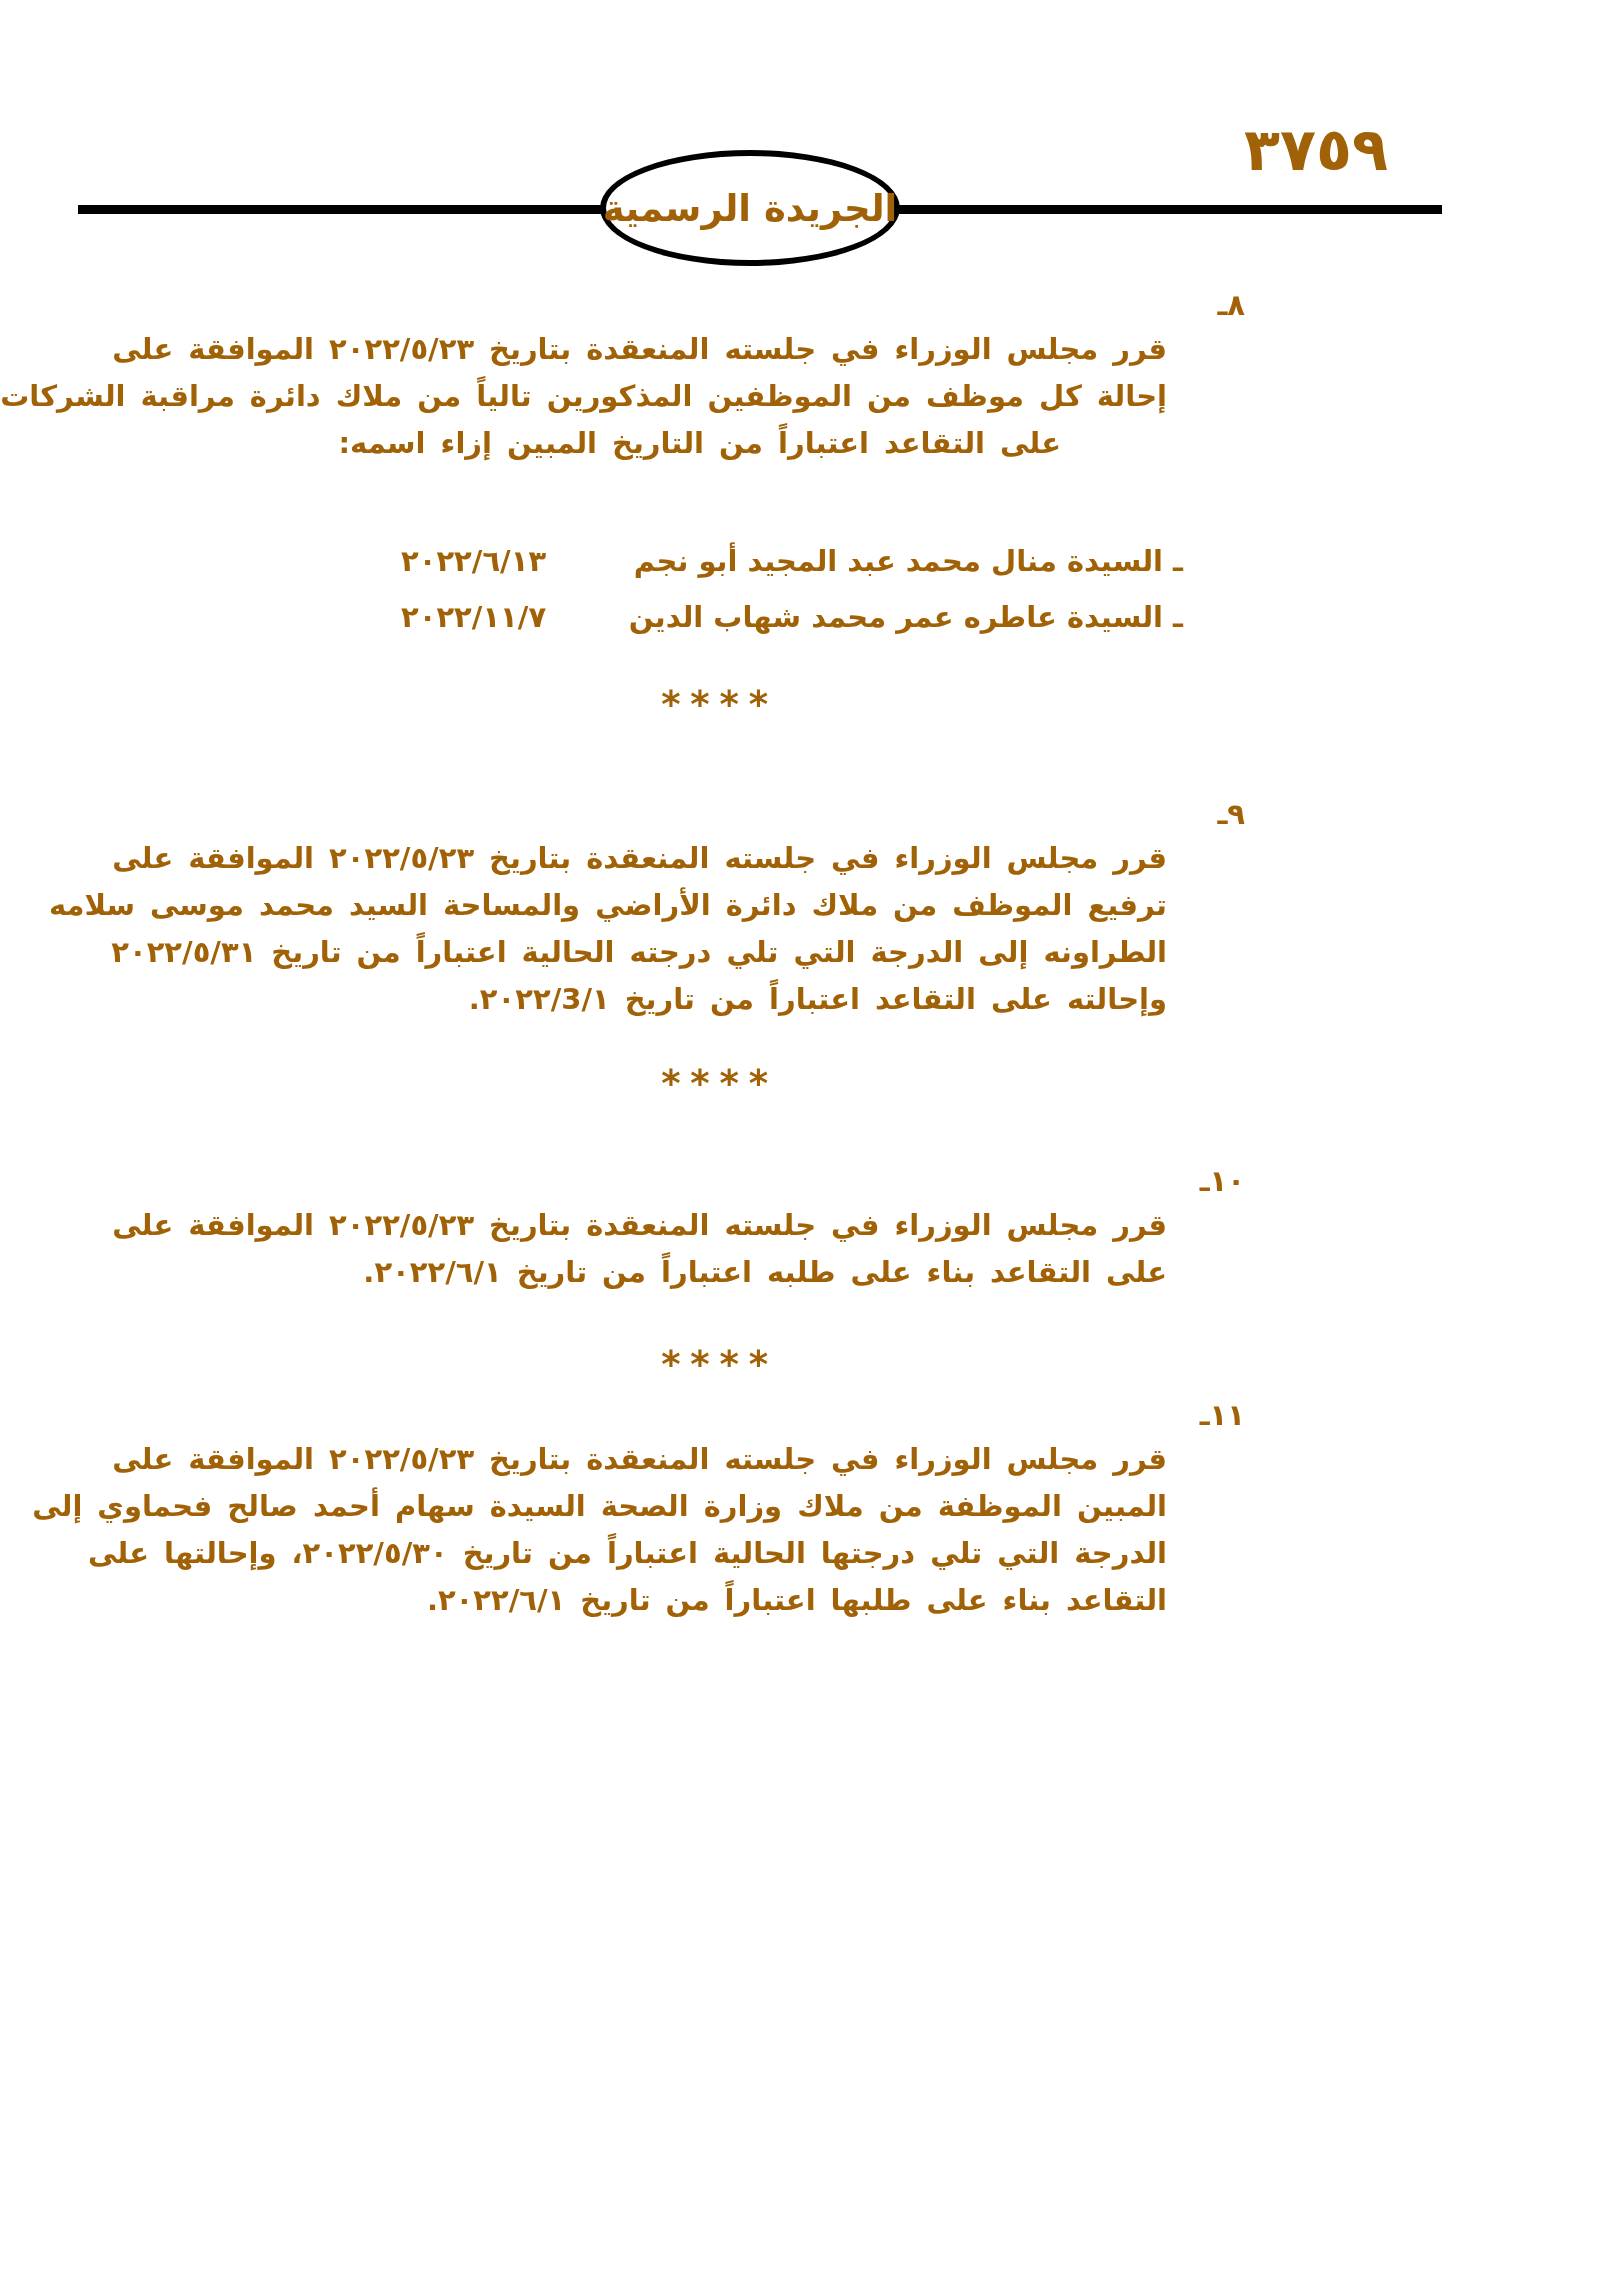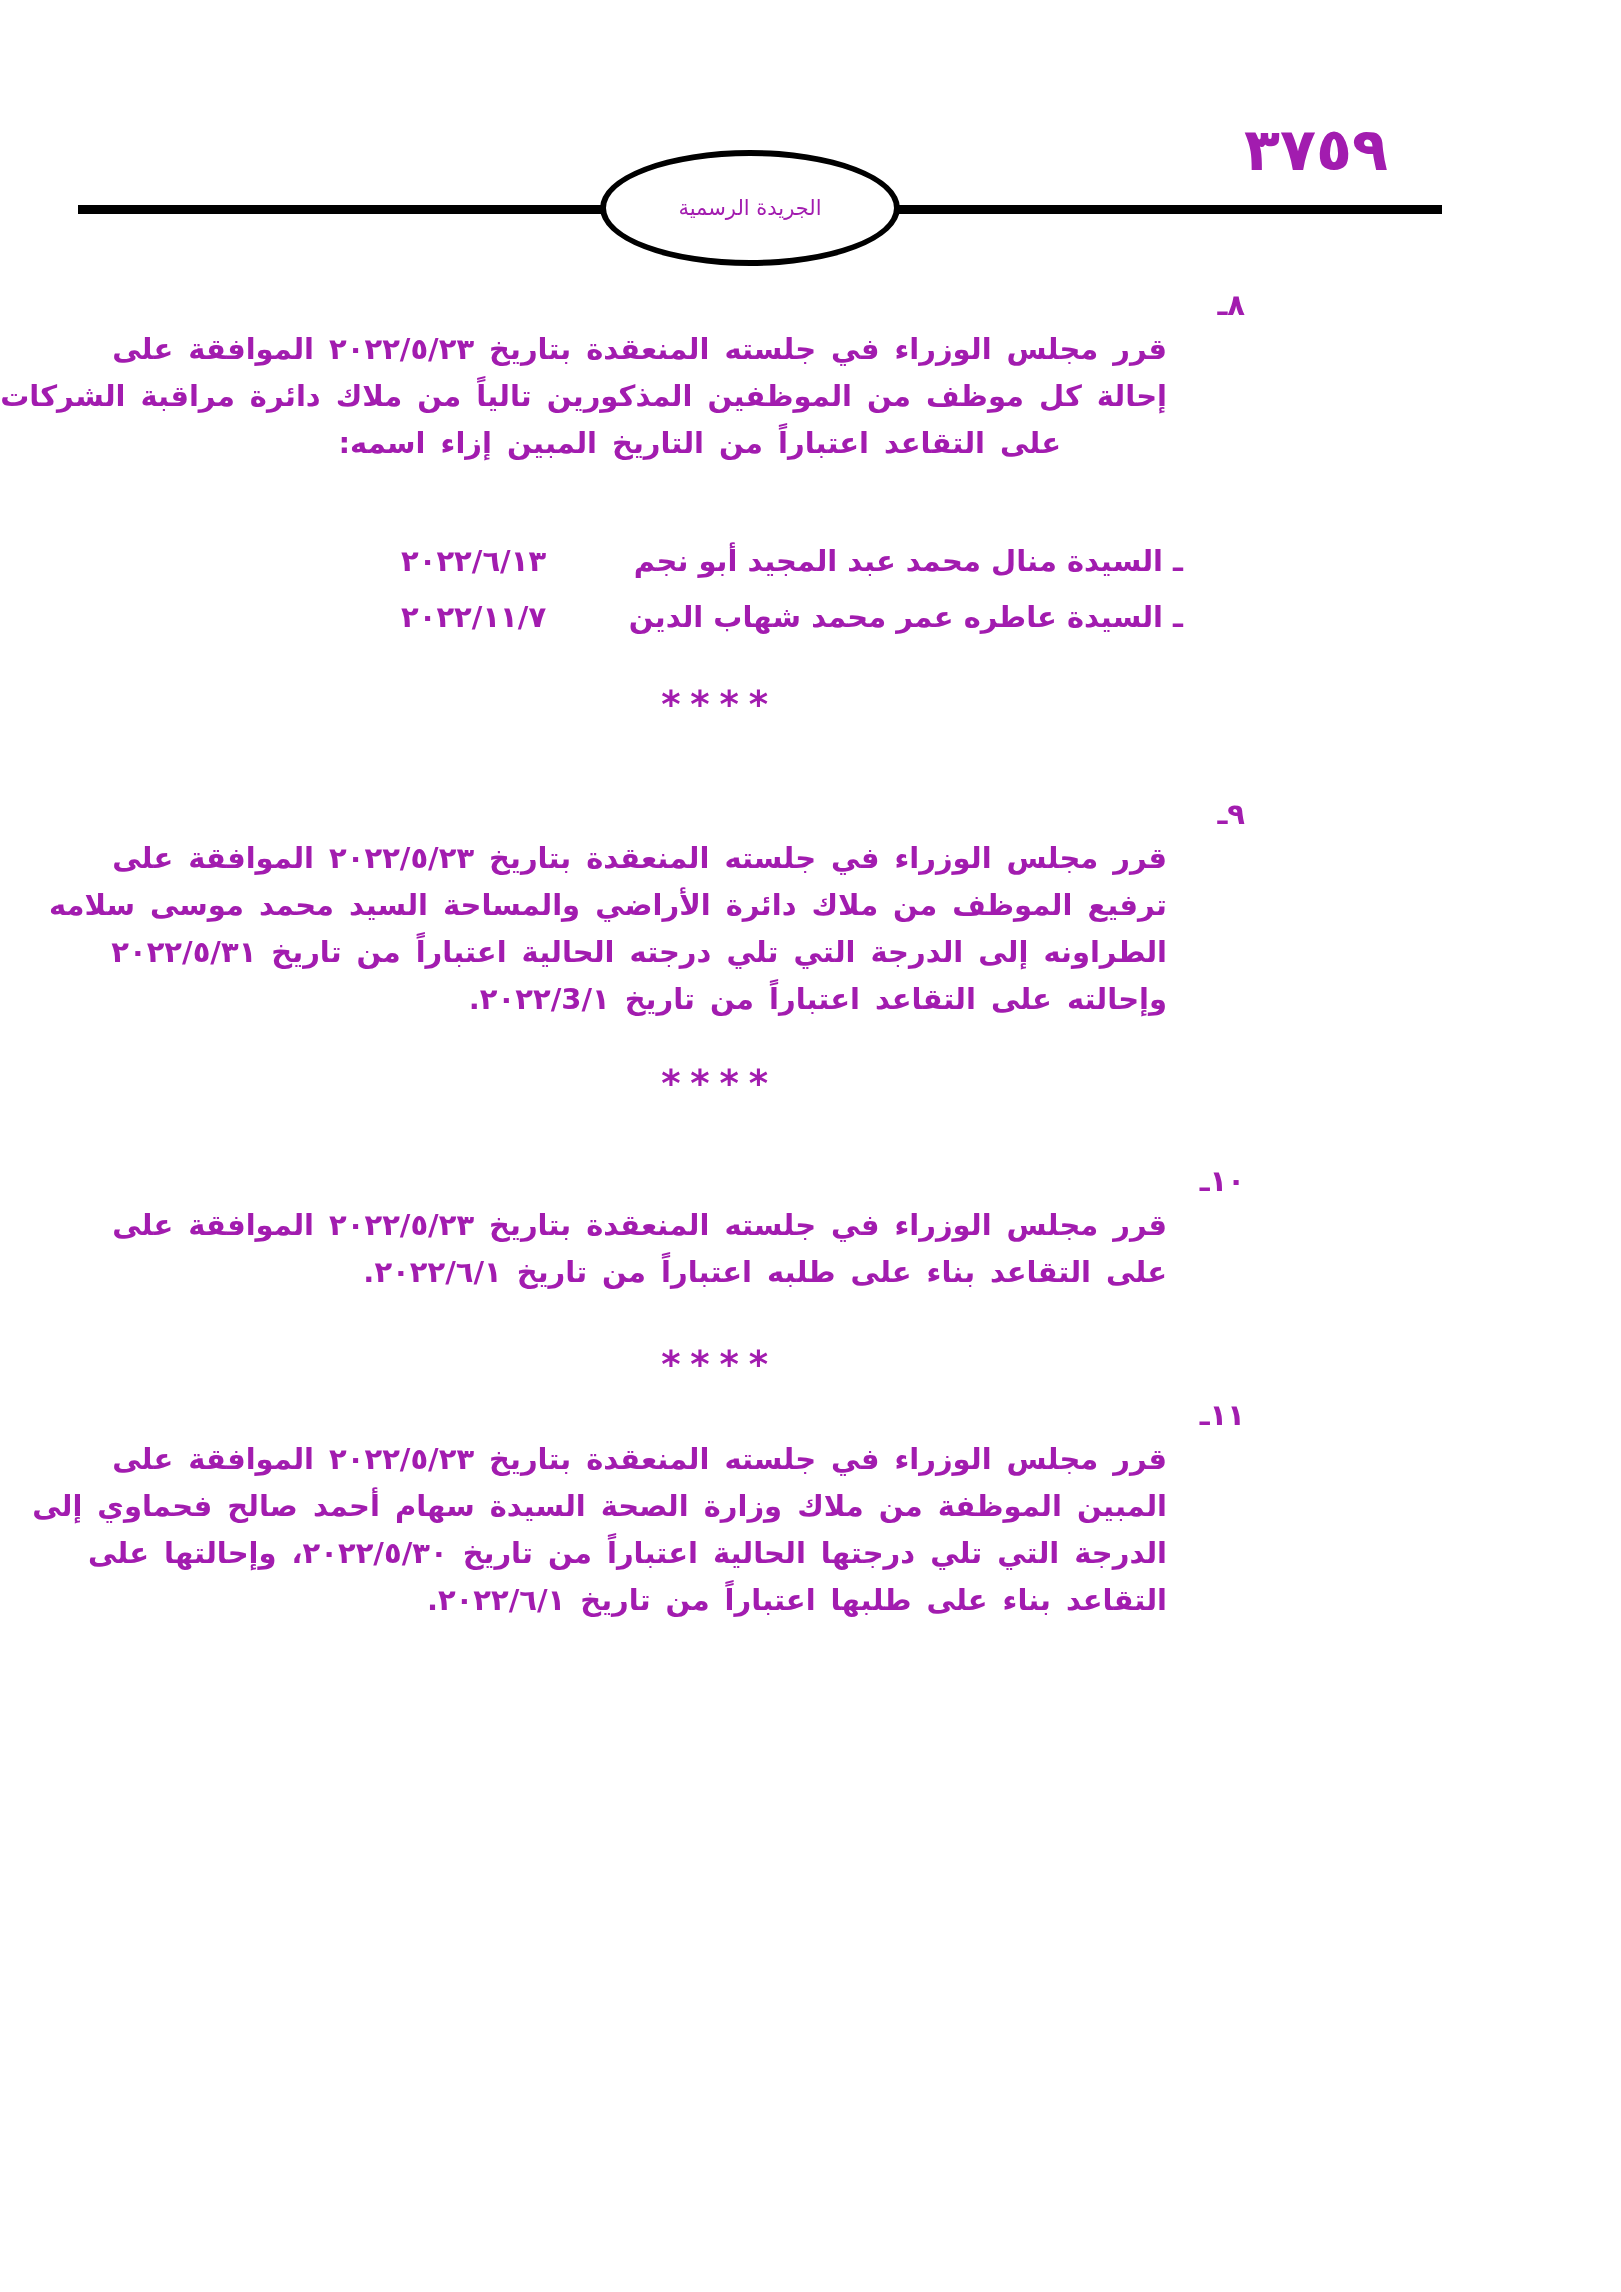--- a/index.html
+++ b/index.html
@@ -1,21 +1,21 @@
 <!DOCTYPE html>
 <html lang="ar" dir="rtl"><head>
 <meta charset="utf-8">
 <style>
   html, body { margin: 0; padding: 0; background: #ffffff; }
   .page {
     position: relative;
     width: 1621px;
     height: 2285px;
     background: #ffffff;
-    color: #a21caf;
+    color: #a16207;
     font-family: "DejaVu Sans", sans-serif;
     overflow: hidden;
   }
   
   .page-number {
     position: absolute;
     top: 120px;
     right: 233px;
     font-size: 59px;
     font-weight: bold;
@@ -40,22 +40,22 @@
     box-sizing: border-box;
     background: #ffffff;
     border: 6.9px solid #000000;
     border-radius: 50%;
     display: flex;
     align-items: center;
     justify-content: center;
     z-index: 2;
   }
   .gazette-oval span {
-    font-size: 21px;
-    font-weight: normal;
+    font-size: 37px;
+    font-weight: bold;
     white-space: nowrap;
   }
   
   .content {
     position: absolute;
     top: 282px;
     right: 376px;
     width: 1051px;
     direction: rtl;
     font-size: 29px;

